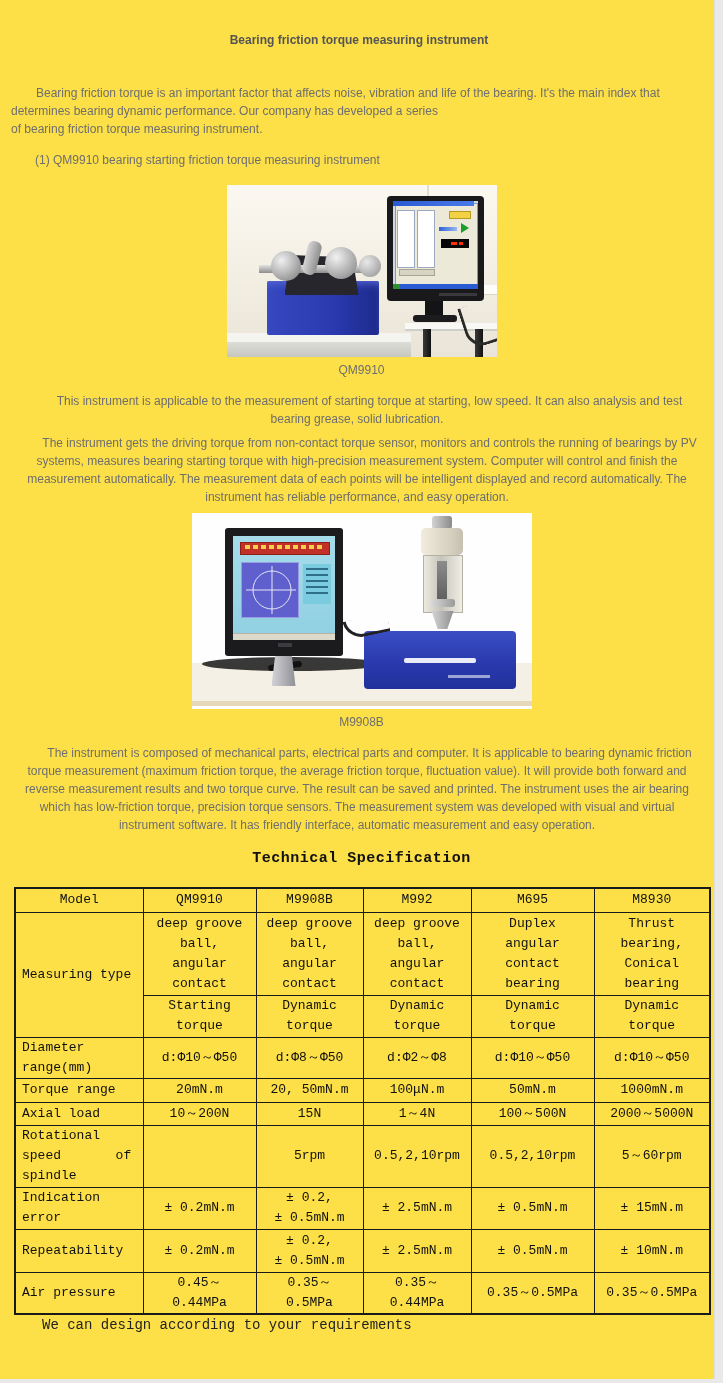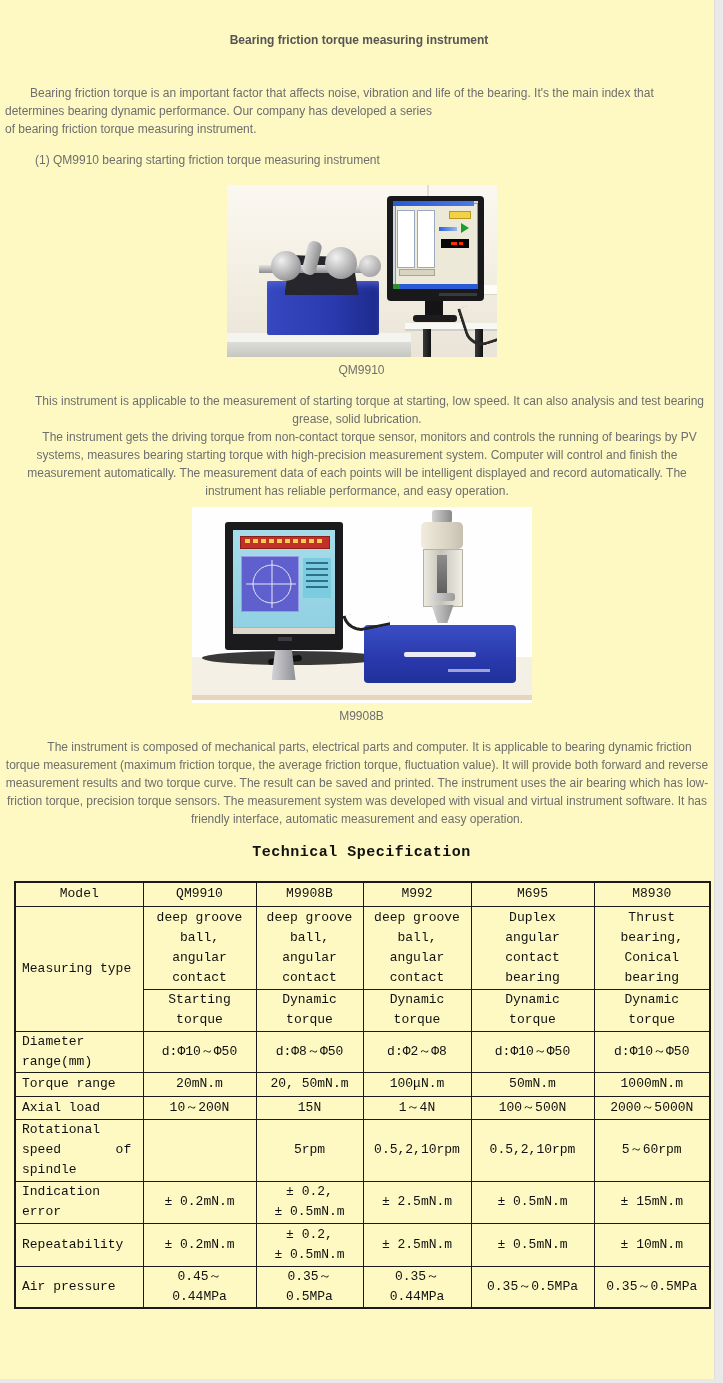--- a/index.html
+++ b/index.html
@@ -1,23 +1,23 @@
 <!DOCTYPE html>
 <html><head>
 <meta charset="utf-8">
 <style>
   html,body{margin:0;padding:0;background:#fff;}
-  .page{position:relative;width:723px;height:1383px;background:#fef9c3;overflow:hidden;
+  .page{position:relative;width:723px;height:1383px;background:#fde047;overflow:hidden;
         font-family:"Liberation Sans",sans-serif;}
   .edge-right{position:absolute;top:0;right:0;width:8px;height:100%;background:#e9e9e9;border-left:1px solid #dcdcdc;}
   .edge-bottom{position:absolute;left:0;bottom:0;width:723px;height:4px;background:#e9e9e9;}
 
   
   .title{margin:33px 10px 0 5px;text-align:center;font-size:12px;font-weight:bold;color:#555;line-height:15px;}
-  .txt{margin:0;padding:0 14px 0 5px;font-size:12px;line-height:18px;color:#6e6e6e;text-indent:25px;}
+  .txt{margin:6px;padding:0 14px 0 5px;font-size:12px;line-height:18px;color:#6e6e6e;text-indent:25px;}
   .intro{margin-top:36px;}
   .item-label{margin:13px 14px 0 5px;font-size:12px;line-height:18px;color:#6e6e6e;text-indent:30px;}
   .item-label2{margin-top:16px;}
   .caption{margin:5px 0 0;text-align:center;font-size:12px;line-height:16px;color:#6e6e6e;}
   .body-block{margin-top:14px;text-align:center;}
   .spec-heading{margin:16px 0 0;text-align:center;font-family:"Liberation Mono",monospace;
                 font-size:15px;font-weight:bold;color:#111;line-height:18px;letter-spacing:.5px;}
   .footer-note{margin:2px 0 0 42px;font-family:"Liberation Mono",monospace;font-size:14px;color:#222;line-height:17px;white-space:pre;}
 
   
@@ -320,16 +320,17 @@
         <td>0.35～
 0.5MPa</td>
         <td>0.35～
 0.44MPa</td>
         <td>0.35～0.5MPa</td>
         <td>0.35～0.5MPa</td>
       </tr>
     </tbody>
   </table>
 
+  <p class="footer-note">We can design according to your requirements</p>
 
   <div class="edge-right"></div>
   <div class="edge-bottom"></div>
 </div>
 
 </body></html>

